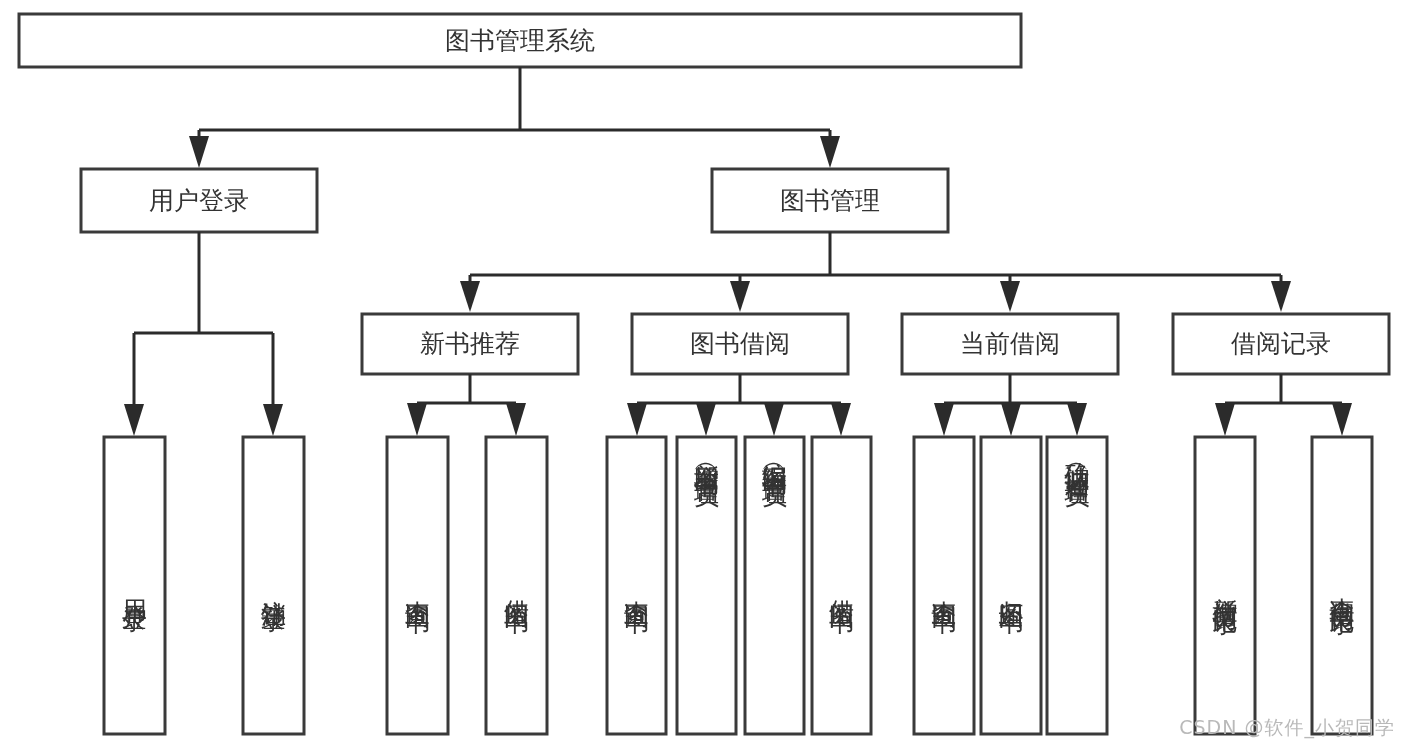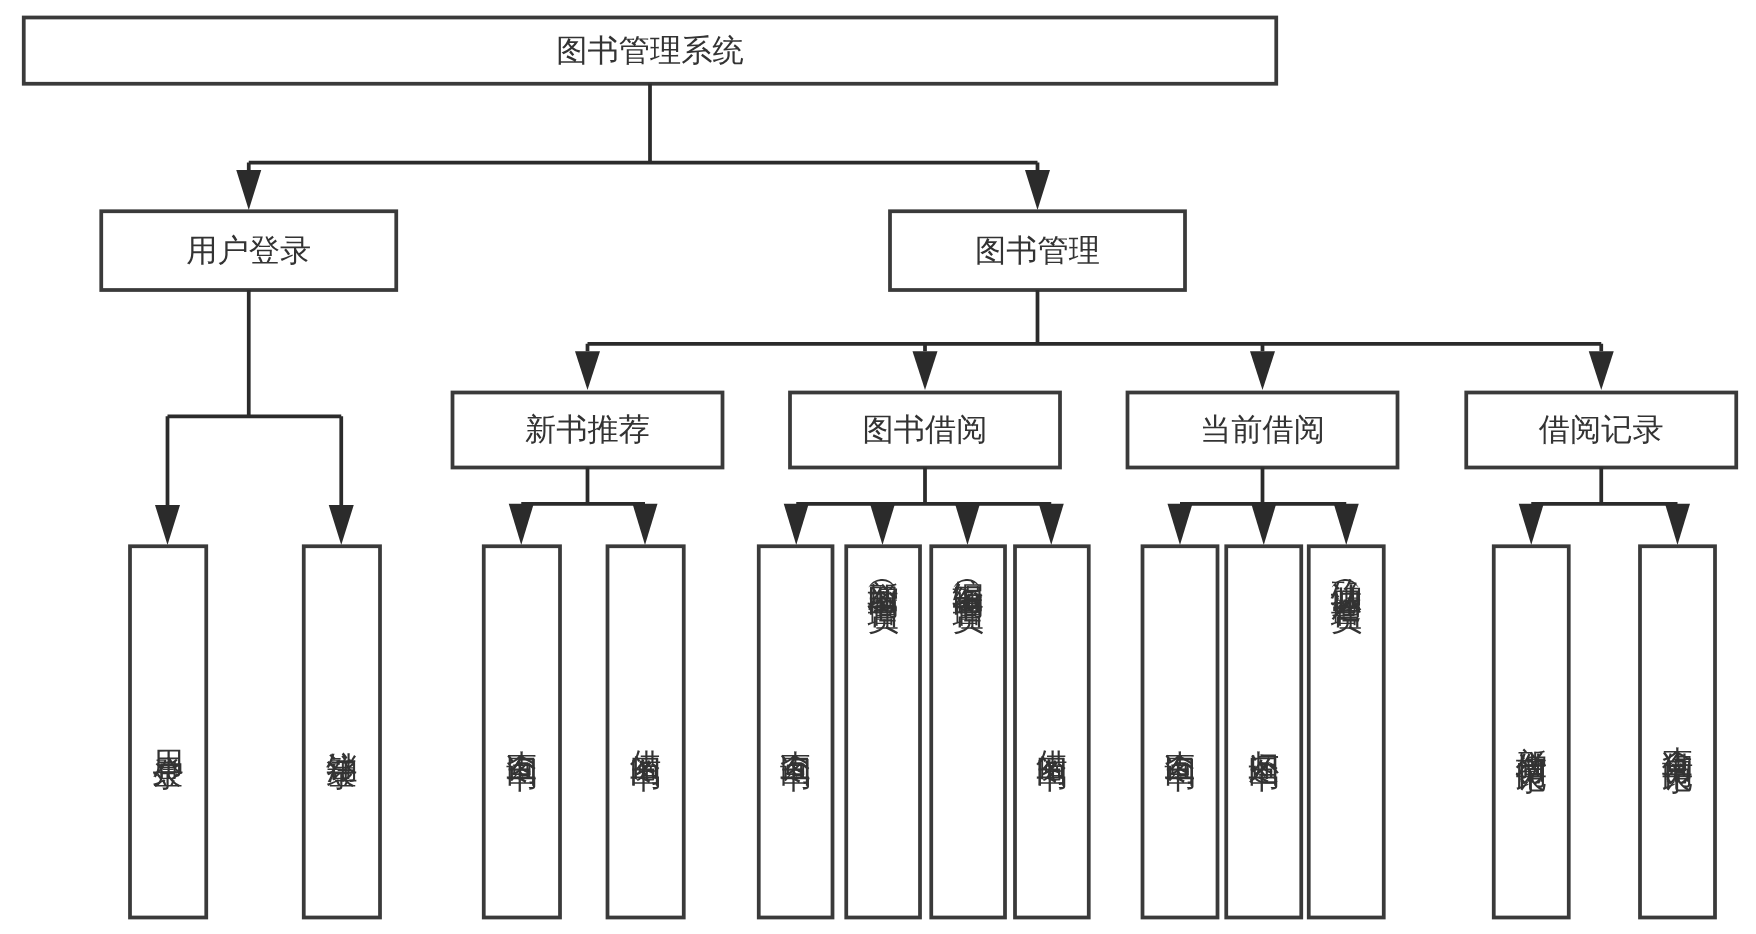--- a/index.html
+++ b/index.html
@@ -143,14 +143,15 @@
   <div class="v-label-wrap" style="left:745px;top:437px;width:59px;height:297px;justify-content:flex-start;padding-top:6px;box-sizing:border-box;">编辑图书（管理员）</div>
   <div class="v-label-wrap" style="left:812px;top:437px;width:59px;height:297px;">借阅图书</div>
 
   <div class="v-label-wrap" style="left:914px;top:437px;width:60px;height:297px;">查询图书</div>
   <div class="v-label-wrap" style="left:981px;top:437px;width:60px;height:297px;">归还图书</div>
   <div class="v-label-wrap" style="left:1047px;top:437px;width:60px;height:297px;justify-content:flex-start;padding-top:6px;box-sizing:border-box;">确认归还（管理员）</div>
 
   <div class="v-label-wrap" style="left:1195px;top:437px;width:60px;height:297px;">新增借阅记录</div>
   <div class="v-label-wrap" style="left:1312px;top:437px;width:60px;height:297px;">查询借阅记录</div>
 
+  <div class="watermark">CSDN @软件_小贺同学</div>
 
 </div>
 
 </body></html>

